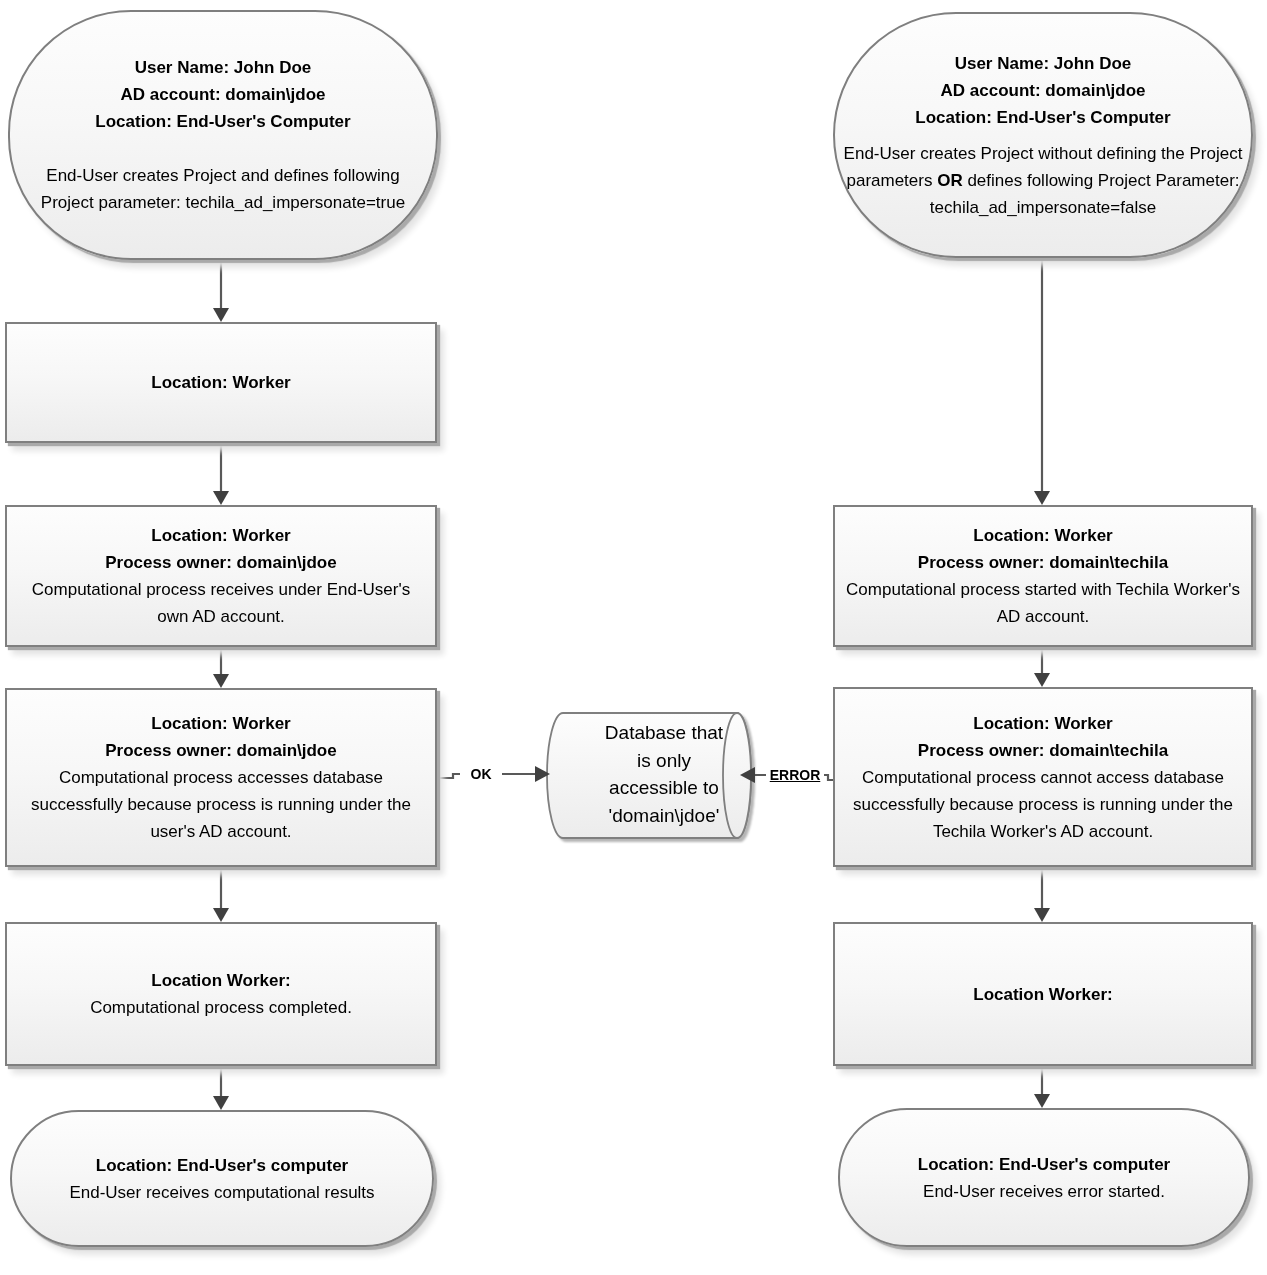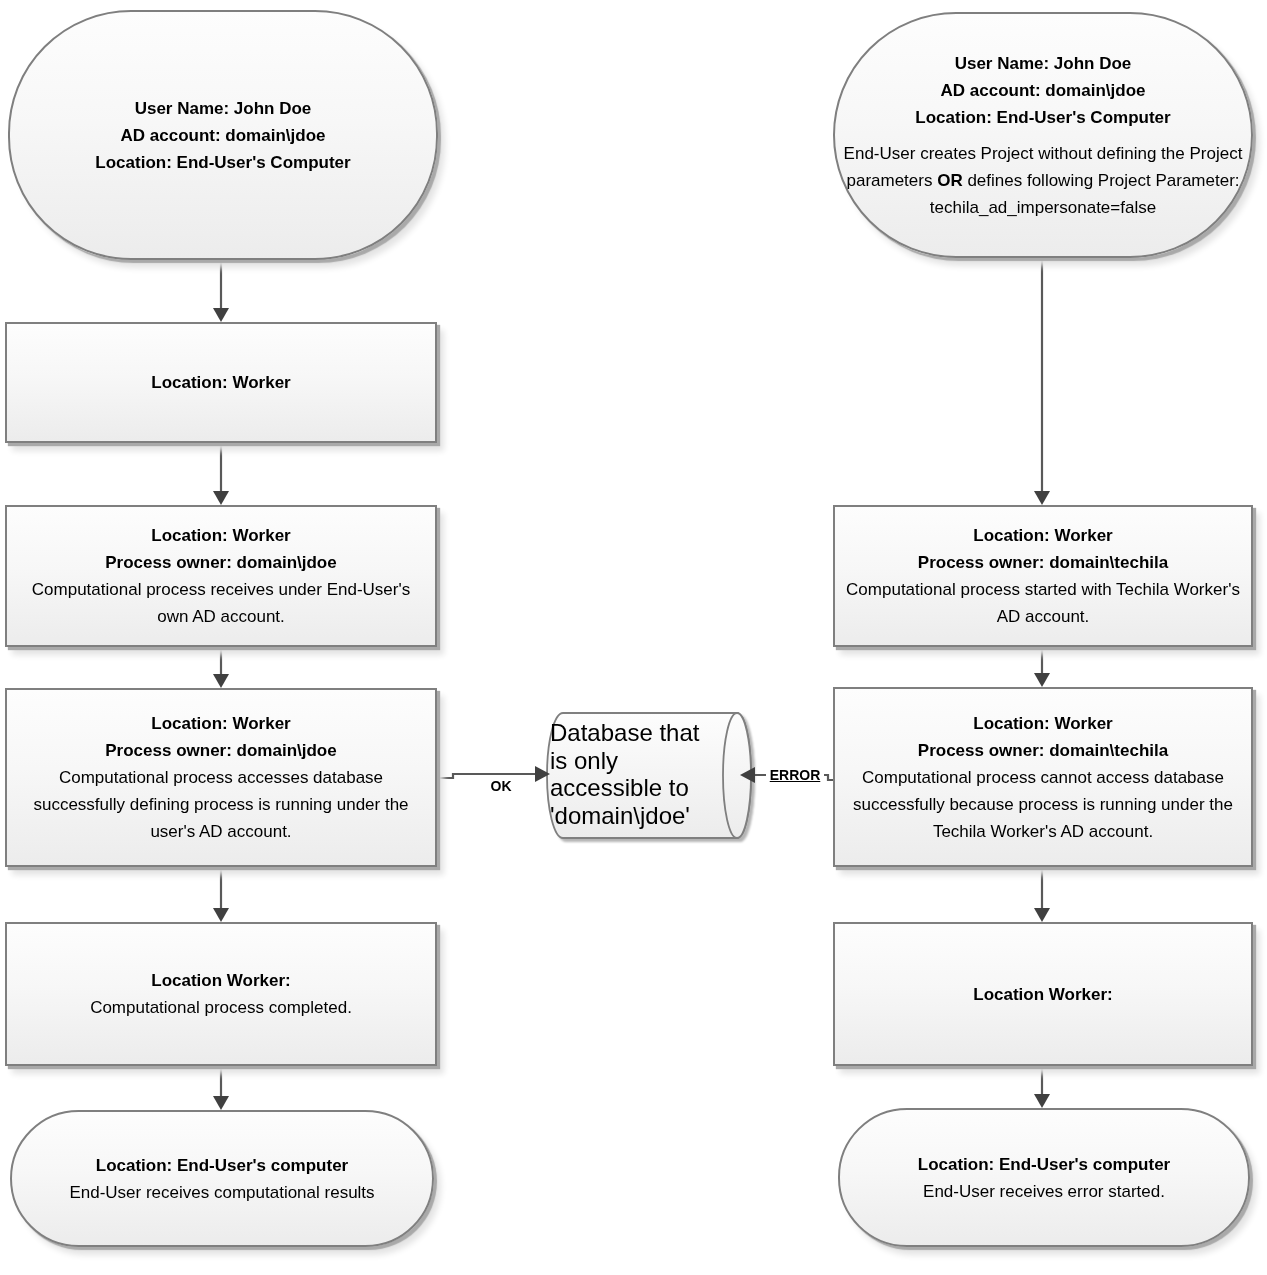--- a/index.html
+++ b/index.html
@@ -16,29 +16,29 @@
     display:flex;flex-direction:column;justify-content:center;
     text-align:center;font-size:17px;line-height:27px;
     padding:0 8px;
   }
   .stadium{border-radius:123px;}
   .pill{border-radius:69px;}
   .t{font-weight:bold;}
   .body{max-width:406px;margin-left:auto;margin-right:auto;}
   .gap{margin-top:27px;}
   .db-label{
-    position:absolute;left:550px;top:719px;width:180px;
-    text-align:left;font-size:24px;line-height:27.5px;
+    position:absolute;left:574px;top:719px;width:180px;
+    text-align:center;font-size:19px;line-height:27.5px;
   }
   .db-label span{display:block;}
   .edge-label{
     position:absolute;background:#ffffff;font-weight:bold;font-size:14px;
     line-height:22px;height:22px;text-align:center;
   }
-  #ok-label{left:480px;top:763px;width:42px;margin-top:12px;}
+  #ok-label{left:460px;top:763px;width:42px;}
   #error-label{left:766px;top:764px;width:58px;text-decoration:underline;}
 </style>
 </head>
 <body>
 
 <div id="canvas">
 
   <svg id="connector-layer" width="1267" height="1275" viewBox="0 0 1267 1275">
     <defs>
       <linearGradient id="cylGrad" x1="0" y1="0" x2="0" y2="1">
@@ -98,36 +98,37 @@
     <g>
       <path d="M833,780 L828,780 L828,775 L755,775" fill="none" stroke="#595959" stroke-width="2.2"></path>
       <polygon points="755,767 755,783 740,775" fill="#404040"></polygon>
     </g>
   </svg>
 
   <div class="node stadium" style="left:8px;top:10px;width:430px;height:250px;">
     <div class="t">User Name: John Doe</div>
     <div class="t">AD account: domain\jdoe</div>
     <div class="t">Location: End-User's Computer</div>
+    <div class="body gap">End-User creates Project and defines following Project parameter: techila_ad_impersonate=true</div>
   </div>
 
   <div class="node" style="left:5px;top:322px;width:432px;height:121px;">
     <div class="t">Location: Worker</div>
   </div>
 
   <div class="node" style="left:5px;top:505px;width:432px;height:142px;">
     <div class="t">Location: Worker</div>
     <div class="t">Process owner: domain\jdoe</div>
     <div class="body">Computational process receives under End-User's own AD account.</div>
   </div>
 
   <div class="node" style="left:5px;top:688px;width:432px;height:179px;">
     <div class="t">Location: Worker</div>
     <div class="t">Process owner: domain\jdoe</div>
-    <div class="body">Computational process accesses database successfully defining process is running under the user's AD account.</div>
+    <div class="body">Computational process accesses database successfully because process is running under the user's AD account.</div>
   </div>
 
   <div class="node" style="left:5px;top:922px;width:432px;height:144px;">
     <div class="t">Location Worker:</div>
     <div class="body">Computational process completed.</div>
   </div>
 
   <div class="node pill" style="left:10px;top:1110px;width:424px;height:137px;">
     <div class="t">Location: End-User's computer</div>
     <div class="body">End-User receives computational results</div>

